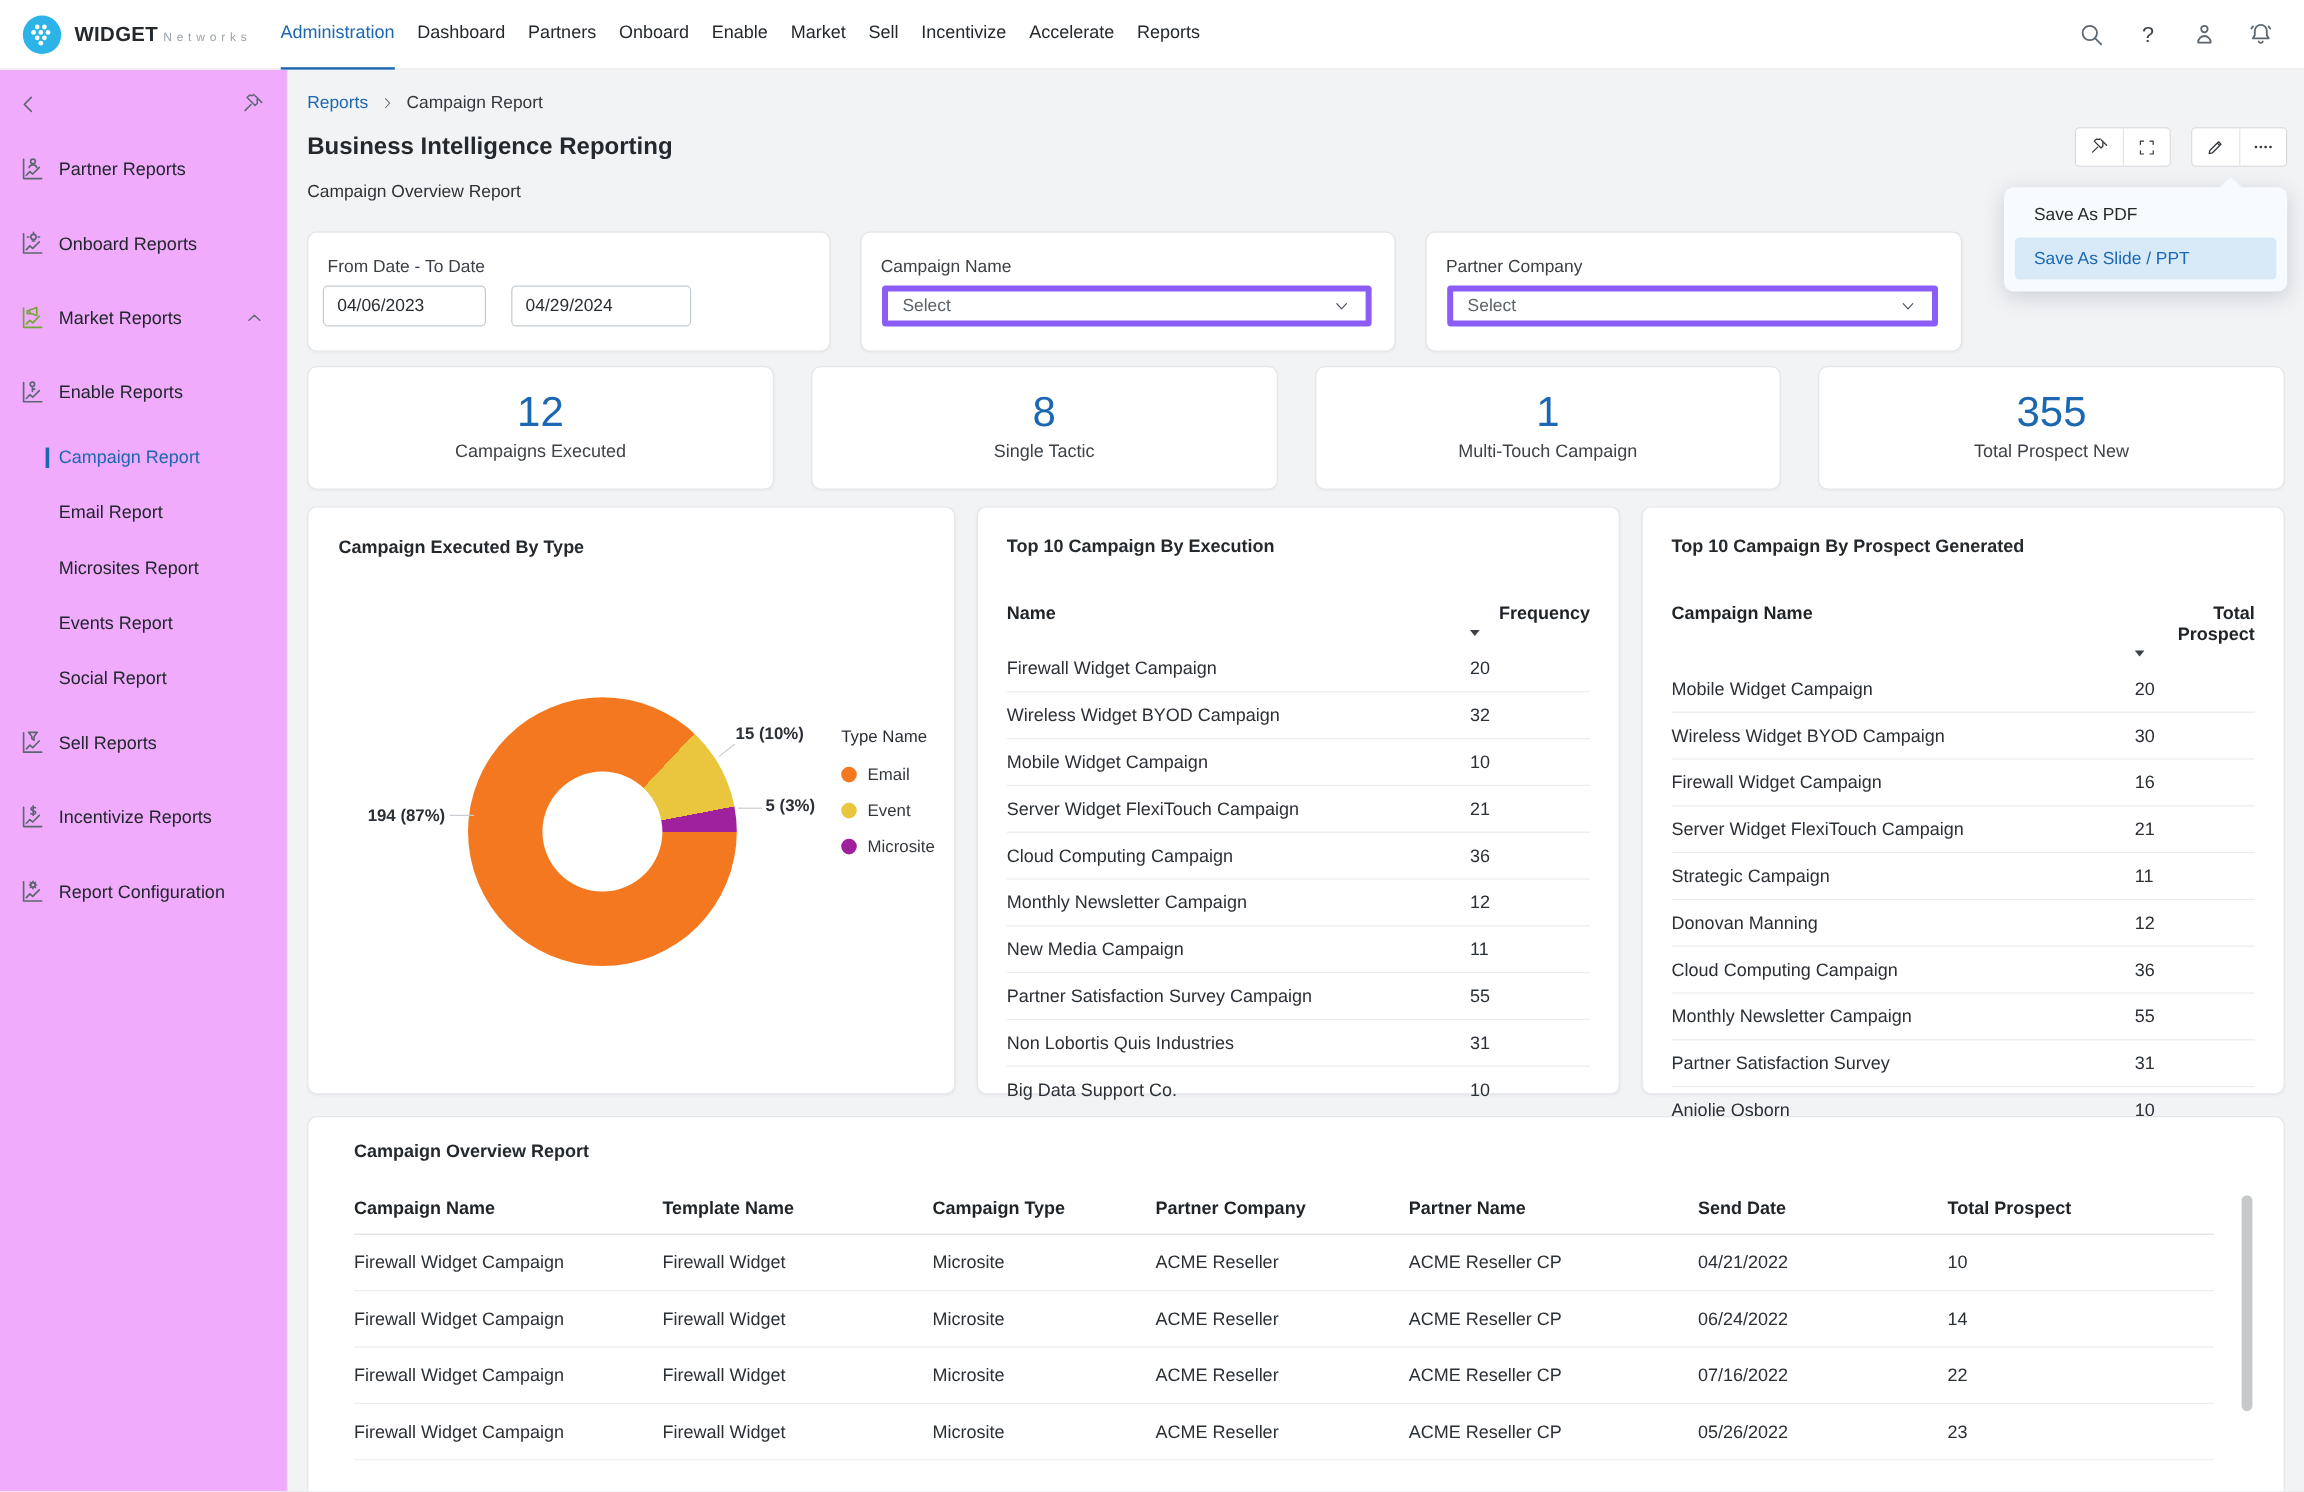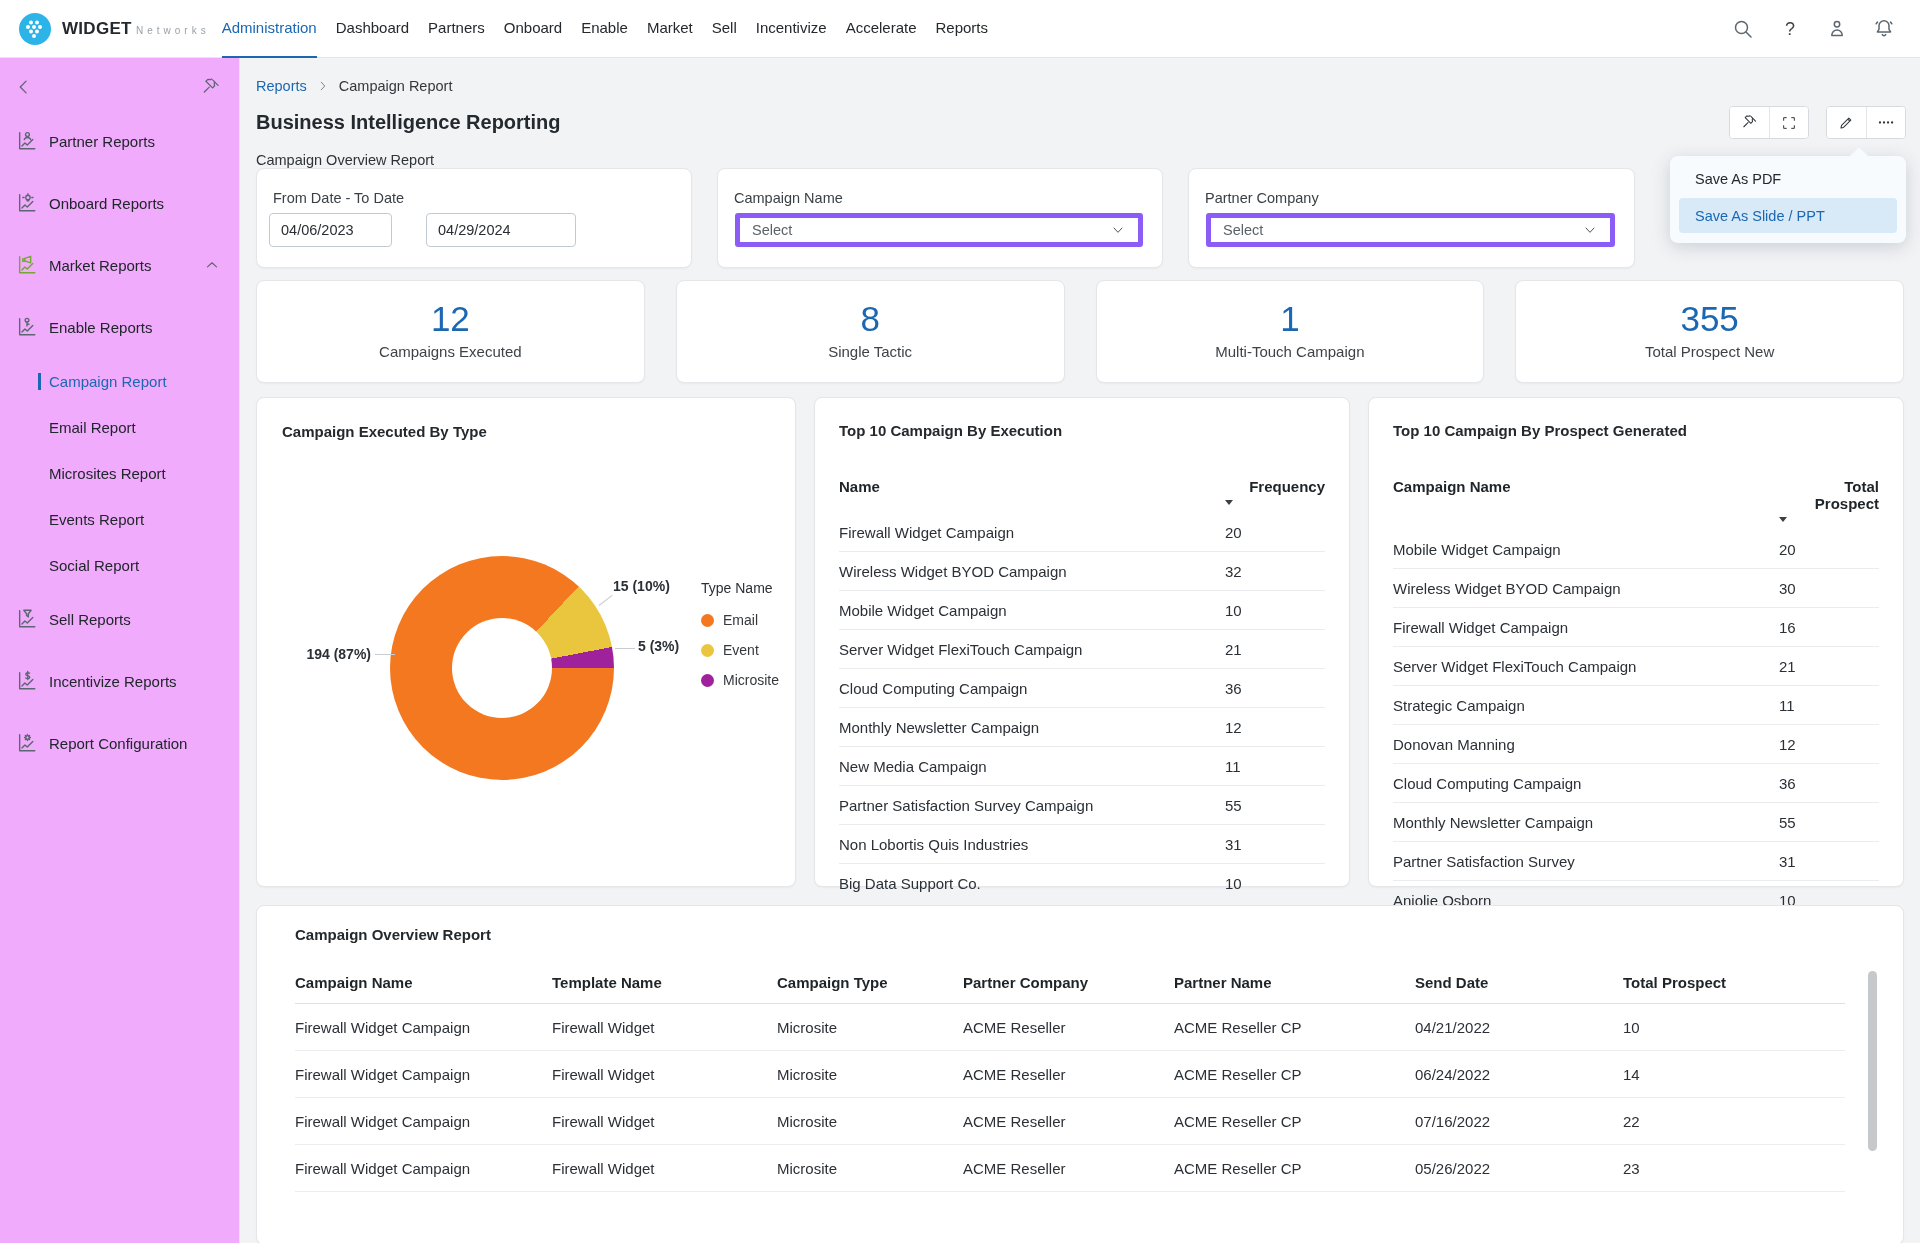--- a/index.html
+++ b/index.html
@@ -11,21 +11,21 @@
   }
   svg { display:block; }
   .ic { stroke:#5C6670; stroke-width:1.5; fill:none; stroke-linecap:round; stroke-linejoin:round; }
 
   
   .topnav { position:absolute; top:0; left:0; right:0; height:58px; background:#fff;
     border-bottom:1px solid #E5E6E8; display:flex; align-items:center; z-index:5; }
   .brand { display:flex; align-items:center; gap:10px; padding-left:18px; }
   .brand-txt .b1 { font-size:17px; font-weight:bold; letter-spacing:.3px; color:#24292D; line-height:18px;}
   .brand-txt .b2 { font-size:10px; letter-spacing:4px; color:#9AA1A8; line-height:12px;}
-  .nav-items { display:flex; align-items:center; gap:19px; margin-left:12px; height:58px; }
+  .nav-items { display:flex; align-items:center; gap:19px; margin-left:24px; height:58px; }
   .nav-item { font-size:15px; color:#24292D; text-decoration:none; cursor:pointer;
     height:58px; display:flex; align-items:center; border-bottom:2px solid transparent; }
   .nav-item.active { color:#1B67B2; border-bottom-color:#1B67B2; }
   .nav-icons { margin-left:auto; display:flex; align-items:center; gap:23px; padding-right:24px; }
   .nav-icon-btn { width:24px; height:24px; cursor:pointer; }
 
   
   .sidebar { position:absolute; top:58px; left:0; bottom:0; width:240px;
     background:#f0abfc; border-right:1px solid #E5E6E8; }
   .side-top { margin-top:16px; height:26px; display:flex; align-items:center;
@@ -63,27 +63,27 @@
   .menu-item { height:30px; display:flex; align-items:center; padding-left:25px; font-size:14.5px;
     color:#24292D; cursor:pointer; }
   .menu-item.active { margin:4px 9px 0; padding-left:16px; height:35px; background:#D8EAF8;
     color:#1B67B2; border-radius:4px; }
 
   
   .card { background:#fff; border:1px solid #E4E6E9; border-radius:8px;
     box-shadow:0 1px 2px rgba(20,30,40,.04); }
 
   
-  .filter-row { display:flex; gap:25px; }
+  .filter-row { margin-top:25px; display:flex; gap:25px; }
   .filter-card { position:relative; height:100px; }
   .fc-dates { width:436px; } .fc-campaign { width:446px; } .fc-partner { width:447px; }
   .f-label { position:absolute; top:21px; left:16px; font-size:14.5px; color:#3A4045; }
   .date-input { position:absolute; top:44px; height:34px; border:1px solid #C3CBD2; border-radius:4px;
     background:#fff; display:flex; align-items:center; padding-left:11px; font-size:14.5px; color:#2A2E33; cursor:text; }
-  .di-1 { left:12px; width:123px; } .di-2 { left:169px; width:150px; }
+  .di-1 { left:12px; width:136px; } .di-2 { left:169px; width:150px; }
   .select-box { position:absolute; top:44px; left:17px; right:19px; height:34px; border:5px solid #8b5cf6;
     border-radius:3px; background:#fff; display:flex; align-items:center; justify-content:space-between;
     padding:0 12px; font-size:14.5px; color:#5A6268; cursor:pointer; }
 
   
   .kpi-row { margin-top:12px; display:flex; gap:31px; }
   .kpi-card { flex:1; height:103px; text-align:center; cursor:default; }
   .kpi-value { margin-top:18px; font-size:35px; font-weight:500; color:#1B67B2; line-height:40px; }
   .kpi-label { margin-top:4px; font-size:15px; color:#3D4348; }
 

